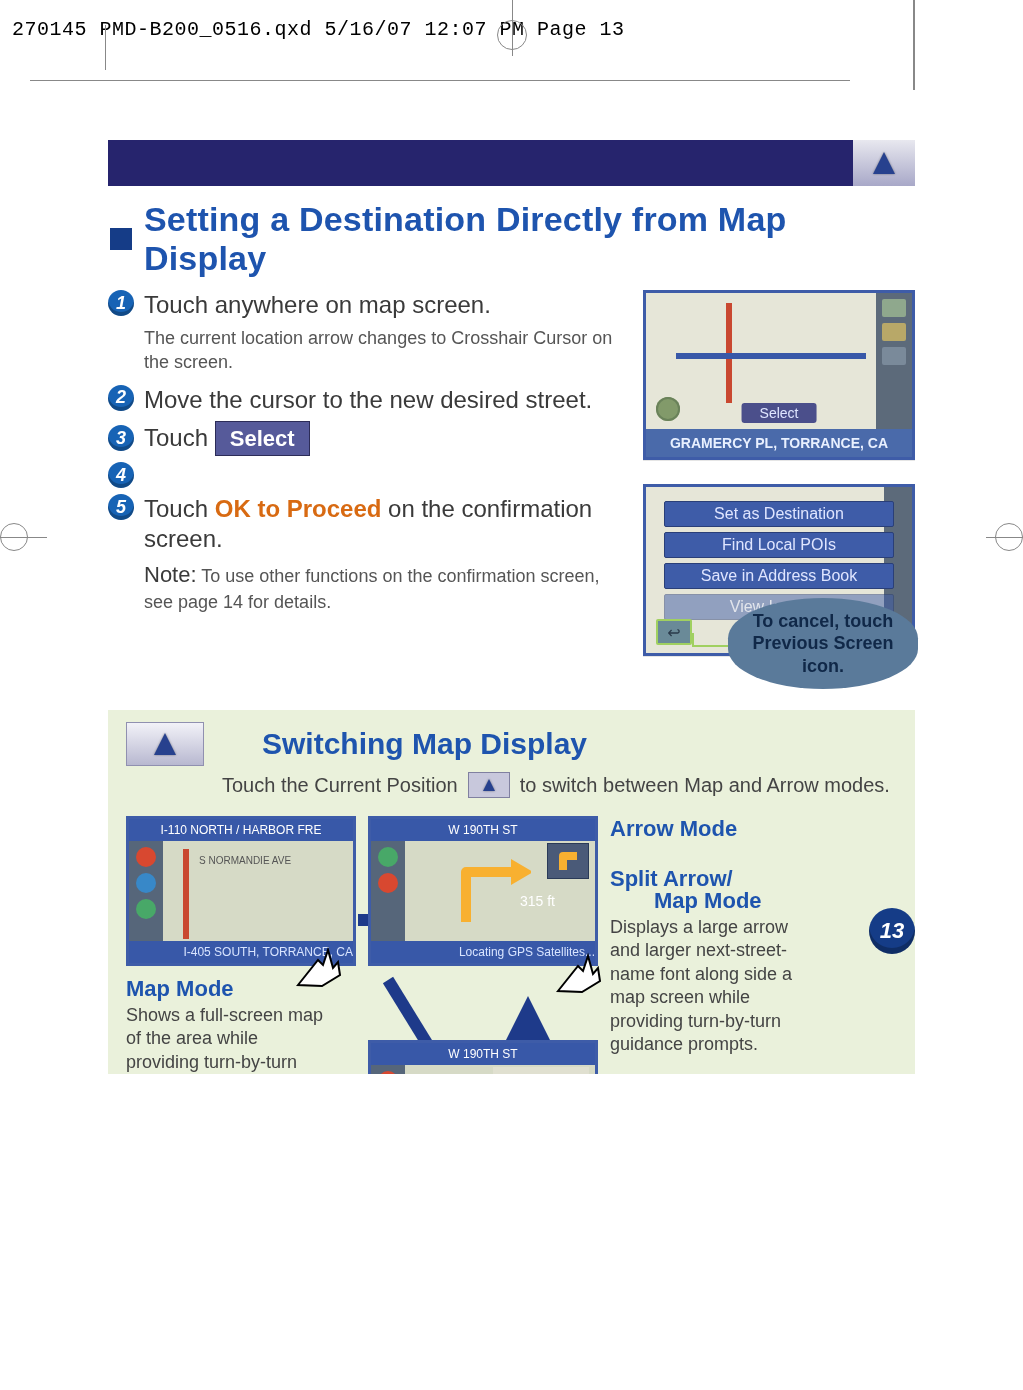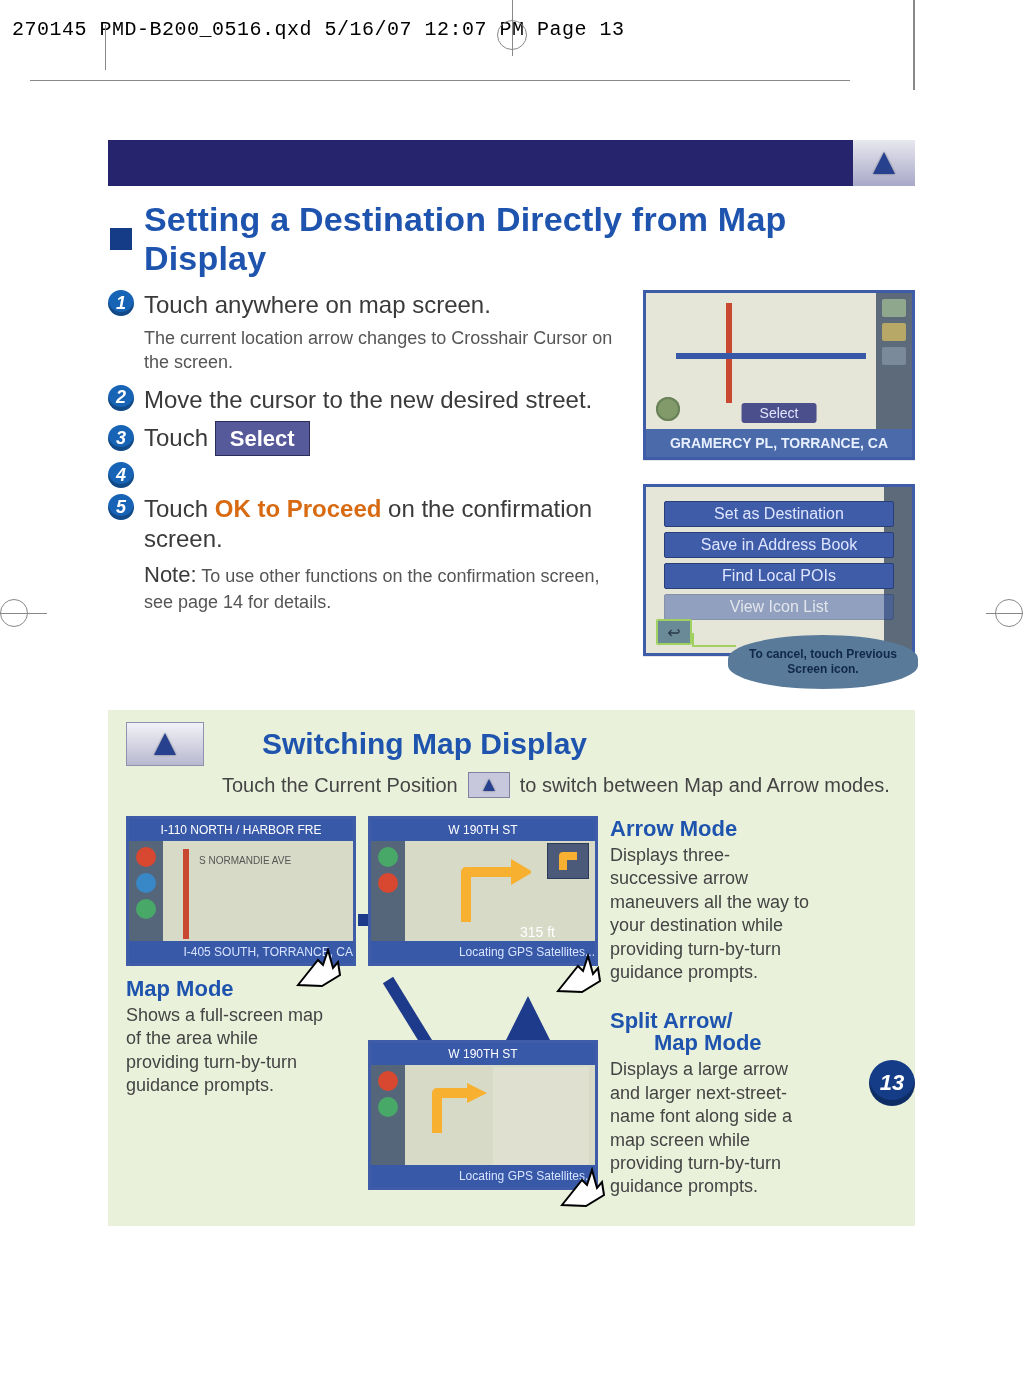--- a/index.html
+++ b/index.html
@@ -1,17 +1,17 @@
 <!DOCTYPE html>
 <html><head>
 <meta charset="utf-8">
 <style>
 * { box-sizing: border-box; margin: 0; padding: 0; }
 body { background: #fff; font-family: "Helvetica Neue", Arial, sans-serif; }
-.page { width: 1023px; height: 1226px; position: relative; background: #fff; }
+.page { width: 1023px; height: 1074px; position: relative; background: #fff; }
 .print-mark { position: absolute; top: 18px; left: 12px; font-family: "Courier New", monospace; font-size: 20px; color: #000; letter-spacing: 0.5px; }
 .crop-top { position: absolute; top: 0; left: 0; right: 0; height: 90px; }
 .crop-top::after { content:""; position:absolute; left: 50%; top: 20px; width: 28px; height: 28px; border: 1px solid #888; border-radius: 50%; transform: translateX(-50%); }
 .crop-top::before { content:""; position:absolute; left: 50%; top: 0; width: 1px; height: 56px; background:#888; }
 .crop-side { position:absolute; left: 0; top: 50%; width: 28px; height: 28px; border:1px solid #888; border-radius:50%; transform: translateY(-50%); }
 .crop-side::before { content:""; position:absolute; left:-10px; top:50%; width:56px; height:1px; background:#888; }
 .crop-side-r { position:absolute; right: 0; top: 50%; width: 28px; height: 28px; border:1px solid #888; border-radius:50%; transform: translateY(-50%); }
 .crop-side-r::before { content:""; position:absolute; left:-10px; top:50%; width:56px; height:1px; background:#888; }
 .crop-bottom { position:absolute; bottom: 0; left: 50%; width:28px; height:28px; border:1px solid #888; border-radius:50%; transform: translateX(-50%); }
 .crop-bottom::before { content:""; position:absolute; left:50%; top:-14px; width:1px; height:56px; background:#888; }
@@ -52,39 +52,39 @@
 .shot1 .right-col { position:absolute; right:0; top:0; bottom:28px; width:36px; background:#5c6a7a; }
 .shot1 .right-col .sq { width:24px; height:18px; background:#8fa88d; margin:6px auto; border-radius:2px; }
 
 .shot2 { height:172px; position:relative; }
 .shot2 .menu { position:absolute; left:18px; right:18px; top:14px; }
 .shot2 .menu .mi { background:#3e5ca8; color:#dfe5ff; font-size:16px; text-align:center; padding:3px 0; margin-bottom:5px; border-radius:2px; border:1px solid #2a3f78; }
 .shot2 .menu .mi.dim { opacity:.5; }
 .shot2 .right-col { position:absolute; right:0; top:0; bottom:0; width:28px; background:#5c6a7a; }
 .shot2 .back-icon { position:absolute; left:10px; bottom:8px; width:36px; height:26px; background:#6a8a98; border:2px solid #a0d060; border-radius:2px; display:flex; align-items:center; justify-content:center; }
 .shot2 .back-icon::before { content:"↩"; color:#2a3a4a; font-size:16px; }
-.callout { position:absolute; right:-6px; bottom:-36px; width:190px; background:#5a7a9a; color:#102848; padding:12px 16px; border-radius:50% / 44%; text-align:center; font-size:12px; line-height:1.25; font-weight:600; }
+.callout { position:absolute; right:-6px; bottom:-36px; width:190px; background:#5a7a9a; color:#102848; padding:12px 16px; border-radius:50% / 44%; text-align:center; font-size:18px; line-height:1.25; font-weight:600; }
 .callout-line { position:absolute; left:46px; bottom:6px; width:44px; height:14px; border-left:2px solid #a0d060; border-bottom:2px solid #a0d060; }
 
 .section2 { margin-top: 54px; background:#eaf1db; padding: 12px 18px 28px 18px; position:relative; }
 .section2 .sec-head { display:flex; align-items:center; gap:18px; }
 .sec-logo { width:78px; height:44px; background:linear-gradient(#f2f2f8,#b8b8d0); border:1px solid #9090b0; display:flex; align-items:center; justify-content:center; }
 .sec-title { color:#1e54ae; font-size:30px; font-weight:700;margin-left:40px; }
 .sec-intro { margin: 6px 0 0 96px; color:#444; font-size:20px; display:flex; align-items:center; gap:10px; flex-wrap:wrap; }
 .cp-icon { display:inline-flex; width:42px; height:26px; background:#c8c8dc; border:1px solid #8080a0; align-items:center; justify-content:center; }
 .cp-icon .north-tri { border-left-width:6px; border-right-width:6px; border-bottom-width:12px; }
 
 .modes { display:flex; gap:12px; margin-top:18px; align-items:flex-start; }
 .mode-col { display:flex; flex-direction:column; }
 .mode-shot { width:230px; height:150px; border:3px solid #3e5ca8; background:#d6dac6; position:relative; }
 .mode-shot .topbar { position:absolute; left:0; right:0; top:0; height:22px; background:#3858a8; color:#fff; font-size:12px; text-align:center; line-height:22px; }
 .mode-shot .botbar { position:absolute; left:0; right:0; bottom:0; height:22px; background:#3858a8; color:#d8e4ff; font-size:12px; text-align:right; line-height:22px; }
 .mode-shot .leftcol { position:absolute; left:0; top:22px; bottom:22px; width:34px; background:#56667a; }
 .mode-shot .leftcol .dot { width:20px; height:20px; border-radius:50%; margin:6px auto; }
-.mode-shot .dist { position:absolute; right:40px; top:74px; color:#fff; font-size:14px;margin-top:31px; }
+.mode-shot .dist { position:absolute; right:40px; top:74px; color:#fff; font-size:14px; }
 .mode-shot .small-arrow-box { position:absolute; right:6px; top:24px; width:42px; height:36px; background:#4a5a78; border:1px solid #2a3a58; display:flex; align-items:center; justify-content:center; }
 .arrow-svg polyline { fill:none; stroke:#f8b030; stroke-width:10; stroke-linejoin:round; }
 .small-arrow-box .arrow-svg polyline { stroke-width:8; }
 .pointer-hand { position:absolute; width:60px; height:50px; }
 .pointer-hand svg { width:100%; height:100%; }
 .connector { stroke:#1e3a8a; stroke-width:12; fill:none; marker-end:url(#arrowhead); }
 
 .mode-label { color:#1e54ae; font-size:22px; font-weight:700; margin-top: 10px; }
 .mode-label.indent { margin-left: 44px; }
 .mode-desc { color:#444; font-size:18px; line-height:1.3; max-width:200px; margin-top:2px; }
@@ -171,22 +171,22 @@
             </div>
           <div class="icon-circ"></div>
           <div class="select-btn">Select</div>
           <div class="statusbar">GRAMERCY PL, TORRANCE, CA</div>
         </div>
 
         <div class="shot shot2">
           <div class="right-col"></div>
           <div class="menu">
             <div class="mi">Set as Destination</div>
+            <div class="mi">Find Local POIs</div>
             <div class="mi">Save in Address Book</div>
-            <div class="mi">Find Local POIs</div>
             <div class="mi dim">View Icon List</div>
           </div>
           <div class="back-icon"></div>
           <div class="callout-line"></div>
           <div class="callout">To cancel, touch Previous Screen icon.</div>
         </div>
       </div>
     </div>
 
     <div class="section2">
@@ -278,21 +278,20 @@
           </div>
           <div class="pointer-hand" style="right:-14px; bottom:-20px; position:absolute;">
             <svg viewBox="0 0 60 50">
                 <path d="M10 45 L30 20 L35 25 L40 10 L45 28 L50 22 L52 35 L34 46 Z" fill="#fff" stroke="#000" stroke-width="2"></path>
               </svg>
           </div>
         </div>
 
         <div class="right-modes">
           <div class="mode-label" style="margin-top:0;">Arrow Mode</div>
-          <div class="mode-desc">Displays three-successive arrow maneuvers all the way to your destination while providing turn-by-turn guidance prompts.</div>
 
           <div class="mode-label" style="margin-top:24px;">Split Arrow/</div>
           <div class="mode-label indent" style="margin-top:-4px;">Map Mode</div>
           <div class="mode-desc">Displays a large arrow and larger next-street-name font along side a map screen while providing turn-by-turn guidance prompts.</div>
         </div>
       </div>
     </div>
   </div>
 
   <div class="page-num">13</div>

